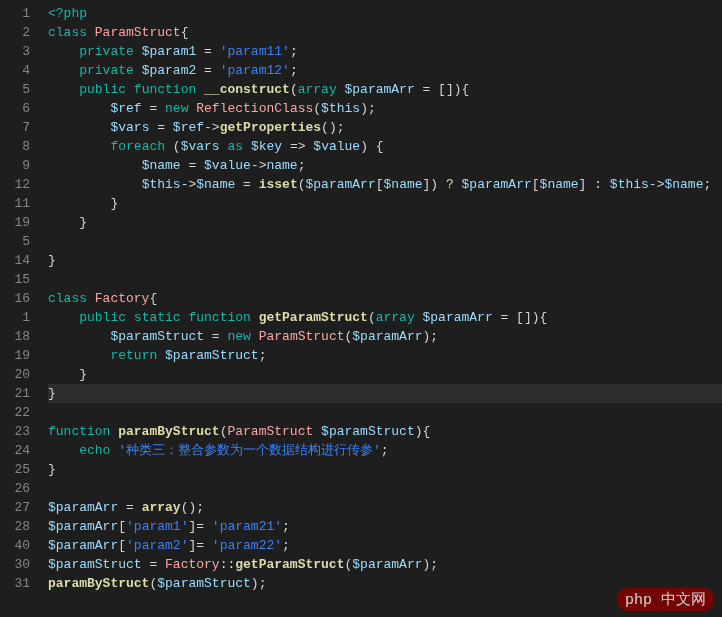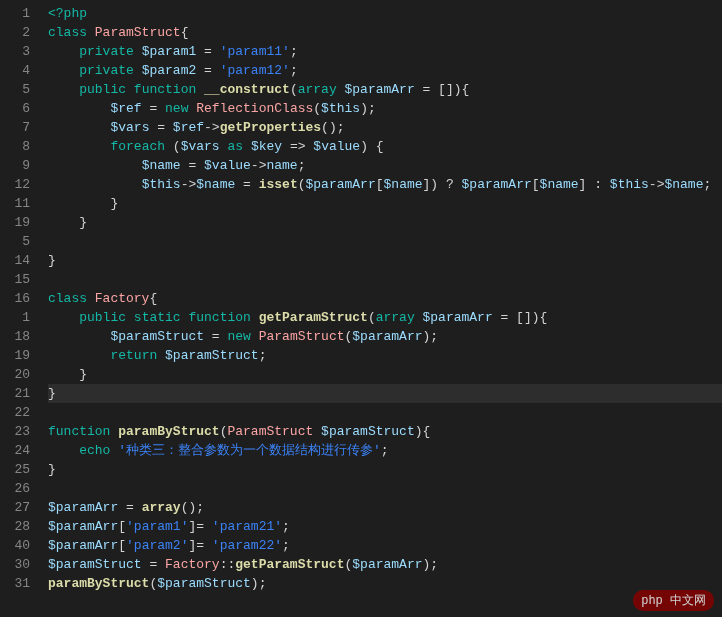--- a/index.html
+++ b/index.html
@@ -38,21 +38,21 @@
     .tok-func { color: #dcdcaa; font-weight: bold; }
     .tok-string { color: #3b82f6; }
     .tok-punct { color: #d4d4d4; }
     .tok-op { color: #d4d4d4; }
     .watermark {
       position: absolute;
       right: 8px;
       bottom: 6px;
       background: #8b0000;
       color: #fff;
-      font-size: 12px;
+      font-size: 15px;
       padding: 2px 8px;
       border-radius: 10px;
       opacity: 0.8;
     }
   </style>
 </head>
 <body>
 
 <div class="editor">
   <div class="gutter">

